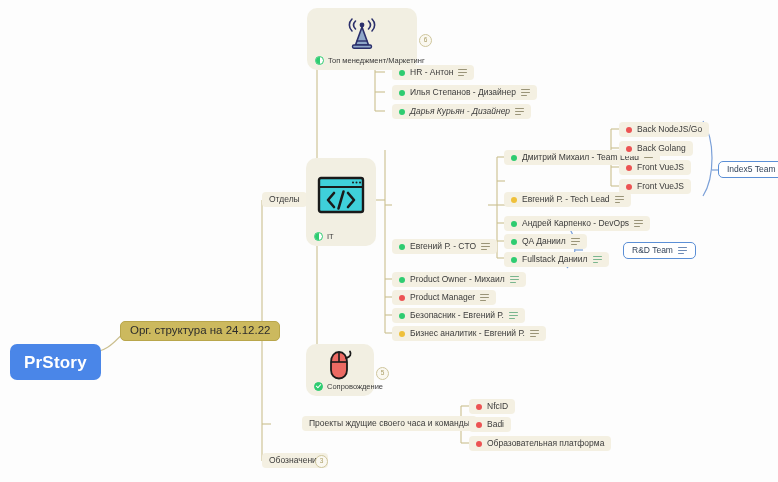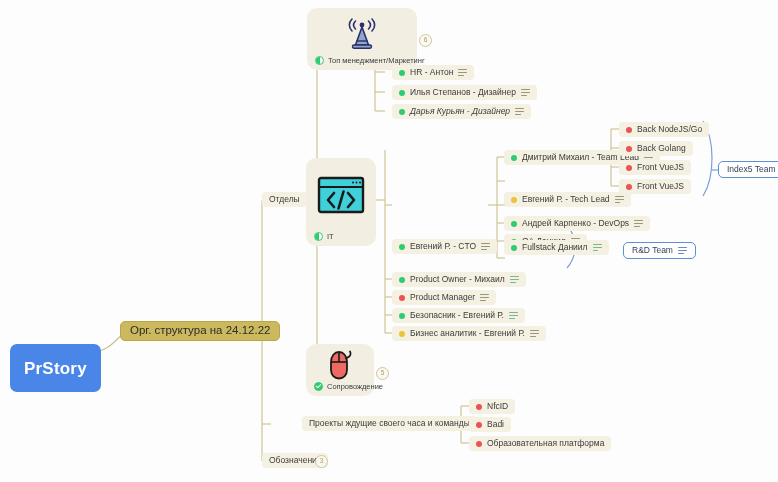--- a/index.html
+++ b/index.html
@@ -22,21 +22,21 @@
   }
 
   
   .root{
     background:#4a86e8;
     color:#ffffff;
     border-radius:7px;
     font-size:17px;
     font-weight:bold;
     padding:0 14px;
-    height:48px;
+    height:36px;
     justify-content:center;
     letter-spacing:.2px;
   }
 
   
   .topic-gold{
     background:#ccb95e;
     border:1px solid #b9a64b;
     border-radius:5px;
     color:#2c2c2c;
@@ -343,21 +343,21 @@
   </div>
   <div class="node pill" style="left:504px;top:234px;">
     <span class="dot green"></span>
     <span class="label">QA Даниил</span>
     <span class="note">
         <i></i>
         <i></i>
         <i></i>
       </span>
   </div>
-  <div class="node pill" style="left:504px;top:240px;">
+  <div class="node pill" style="left:504px;top:252px;">
     <span class="dot green"></span>
     <span class="label">Fullstack Даниил</span>
     <span class="note green">
         <i></i>
         <i></i>
         <i></i>
       </span>
   </div>
 
   <div class="node pill" style="left:619px;top:122px;">

